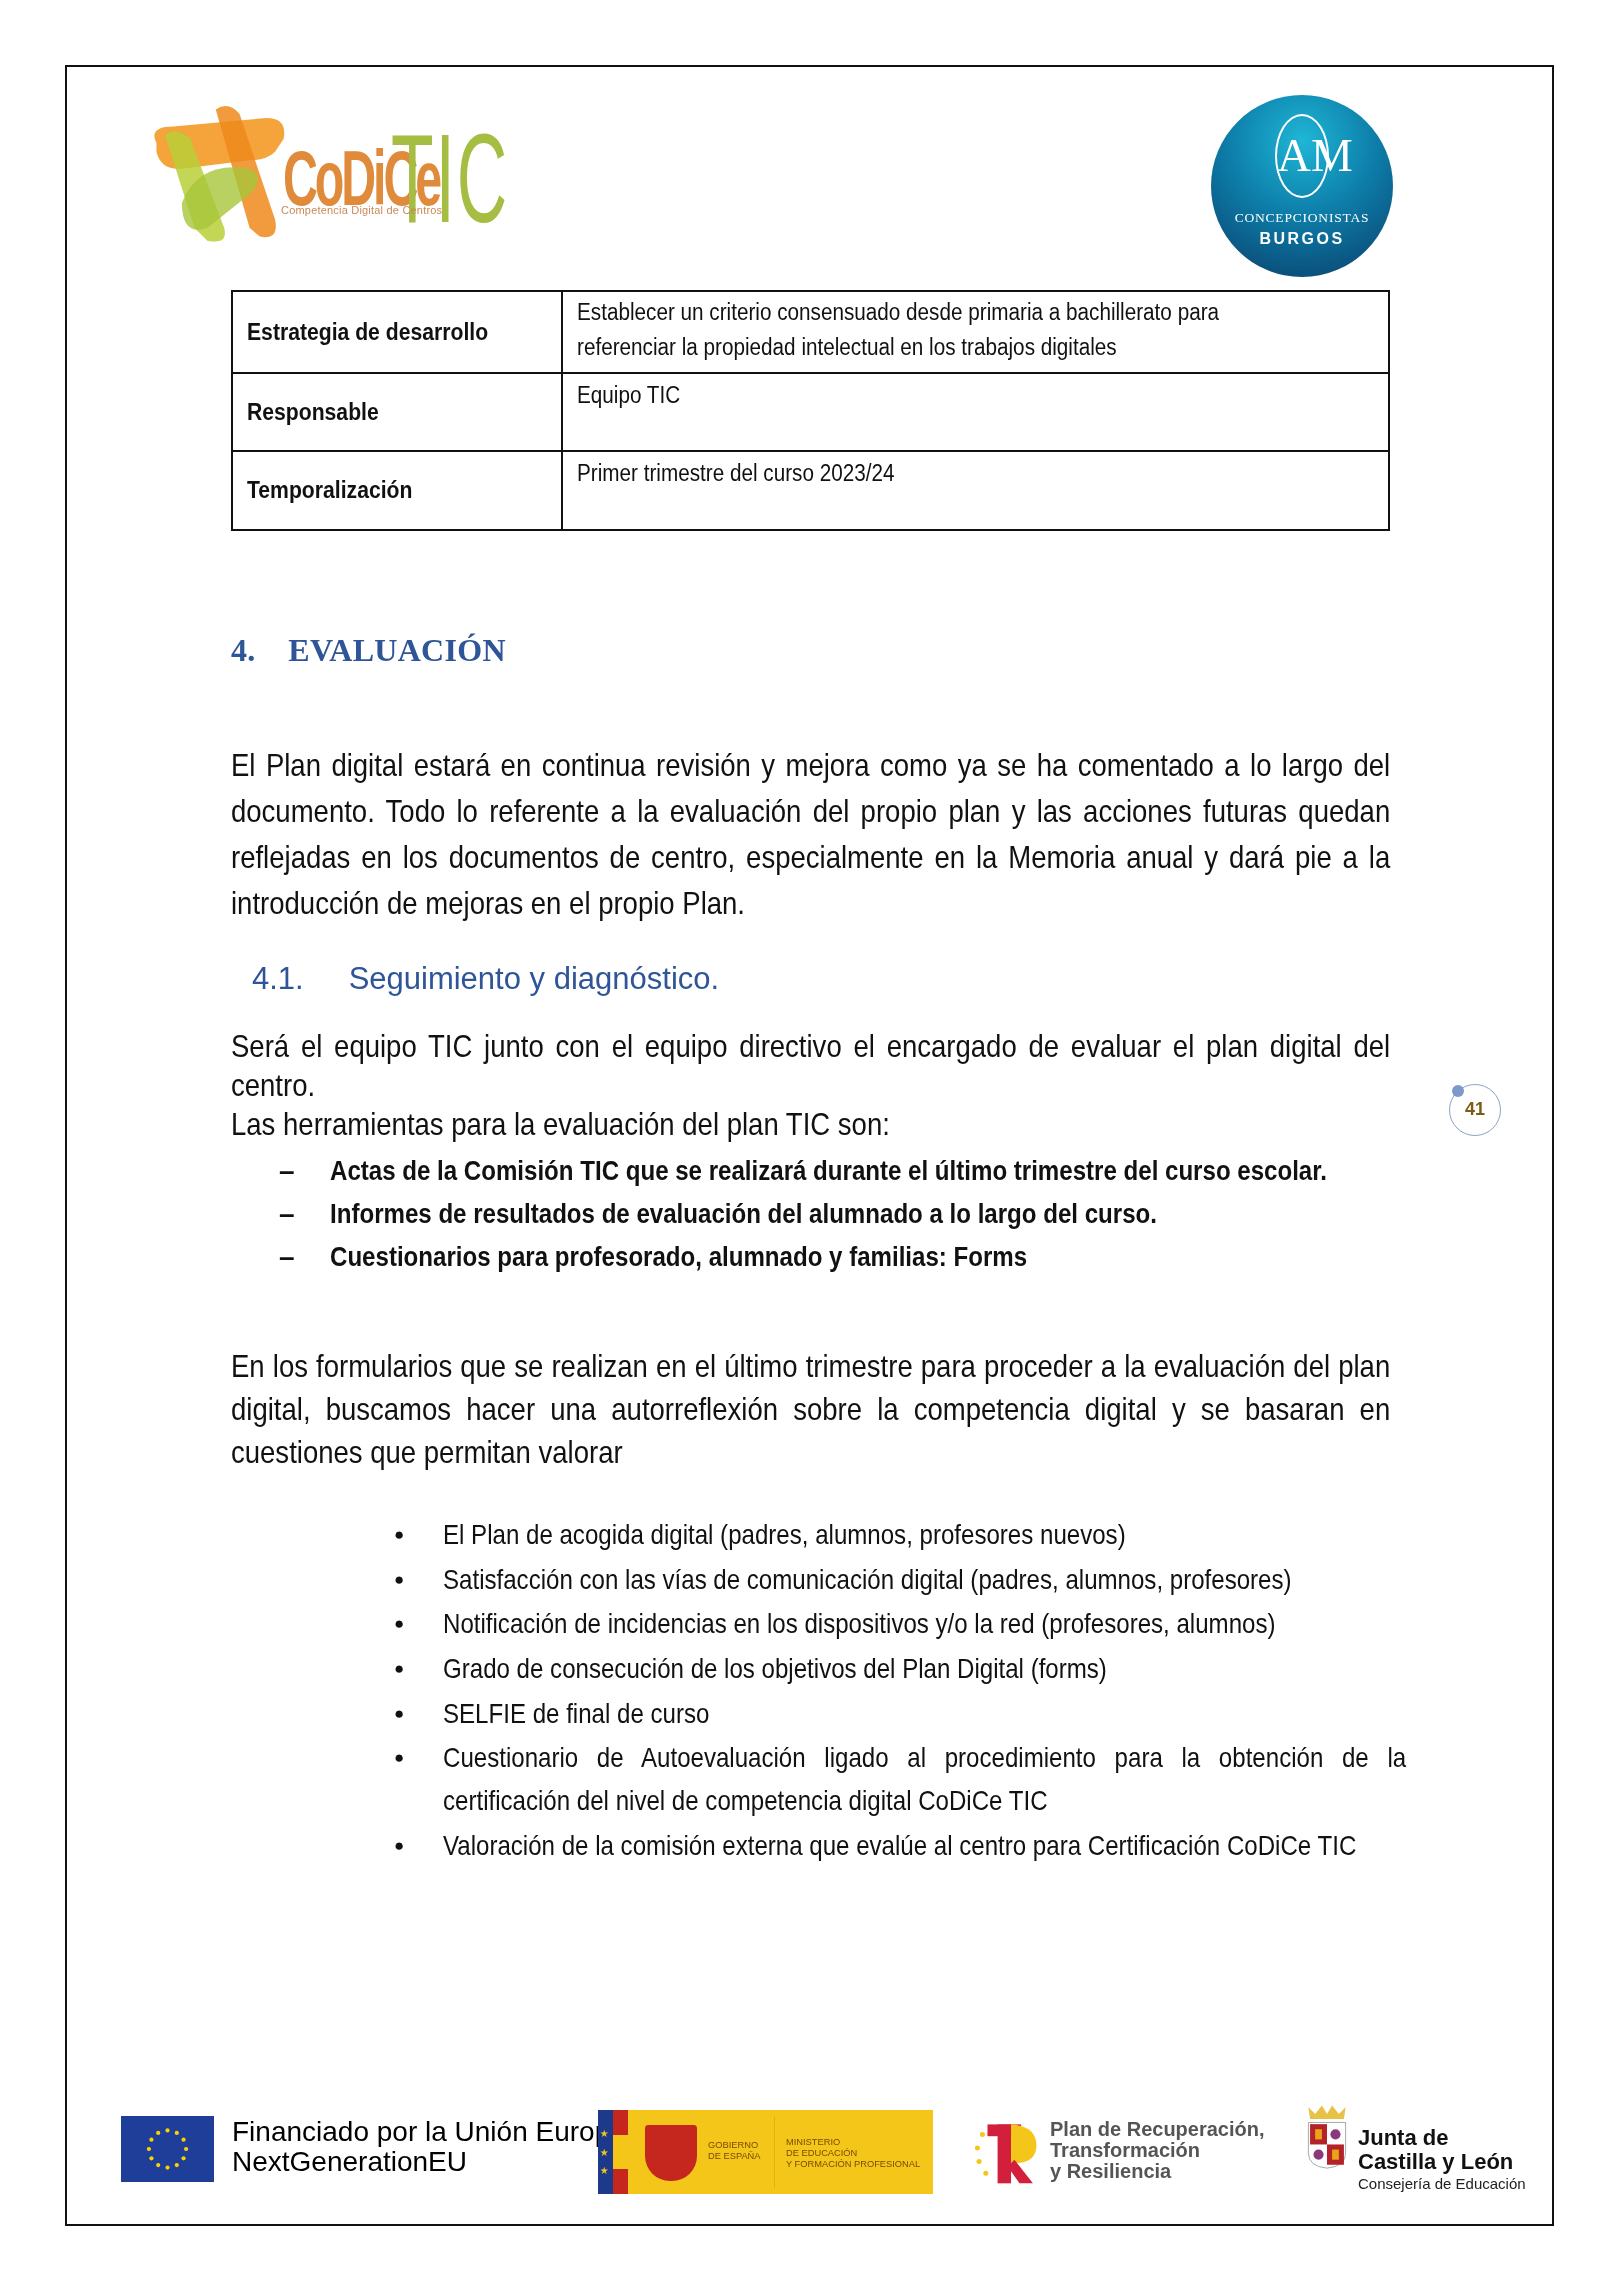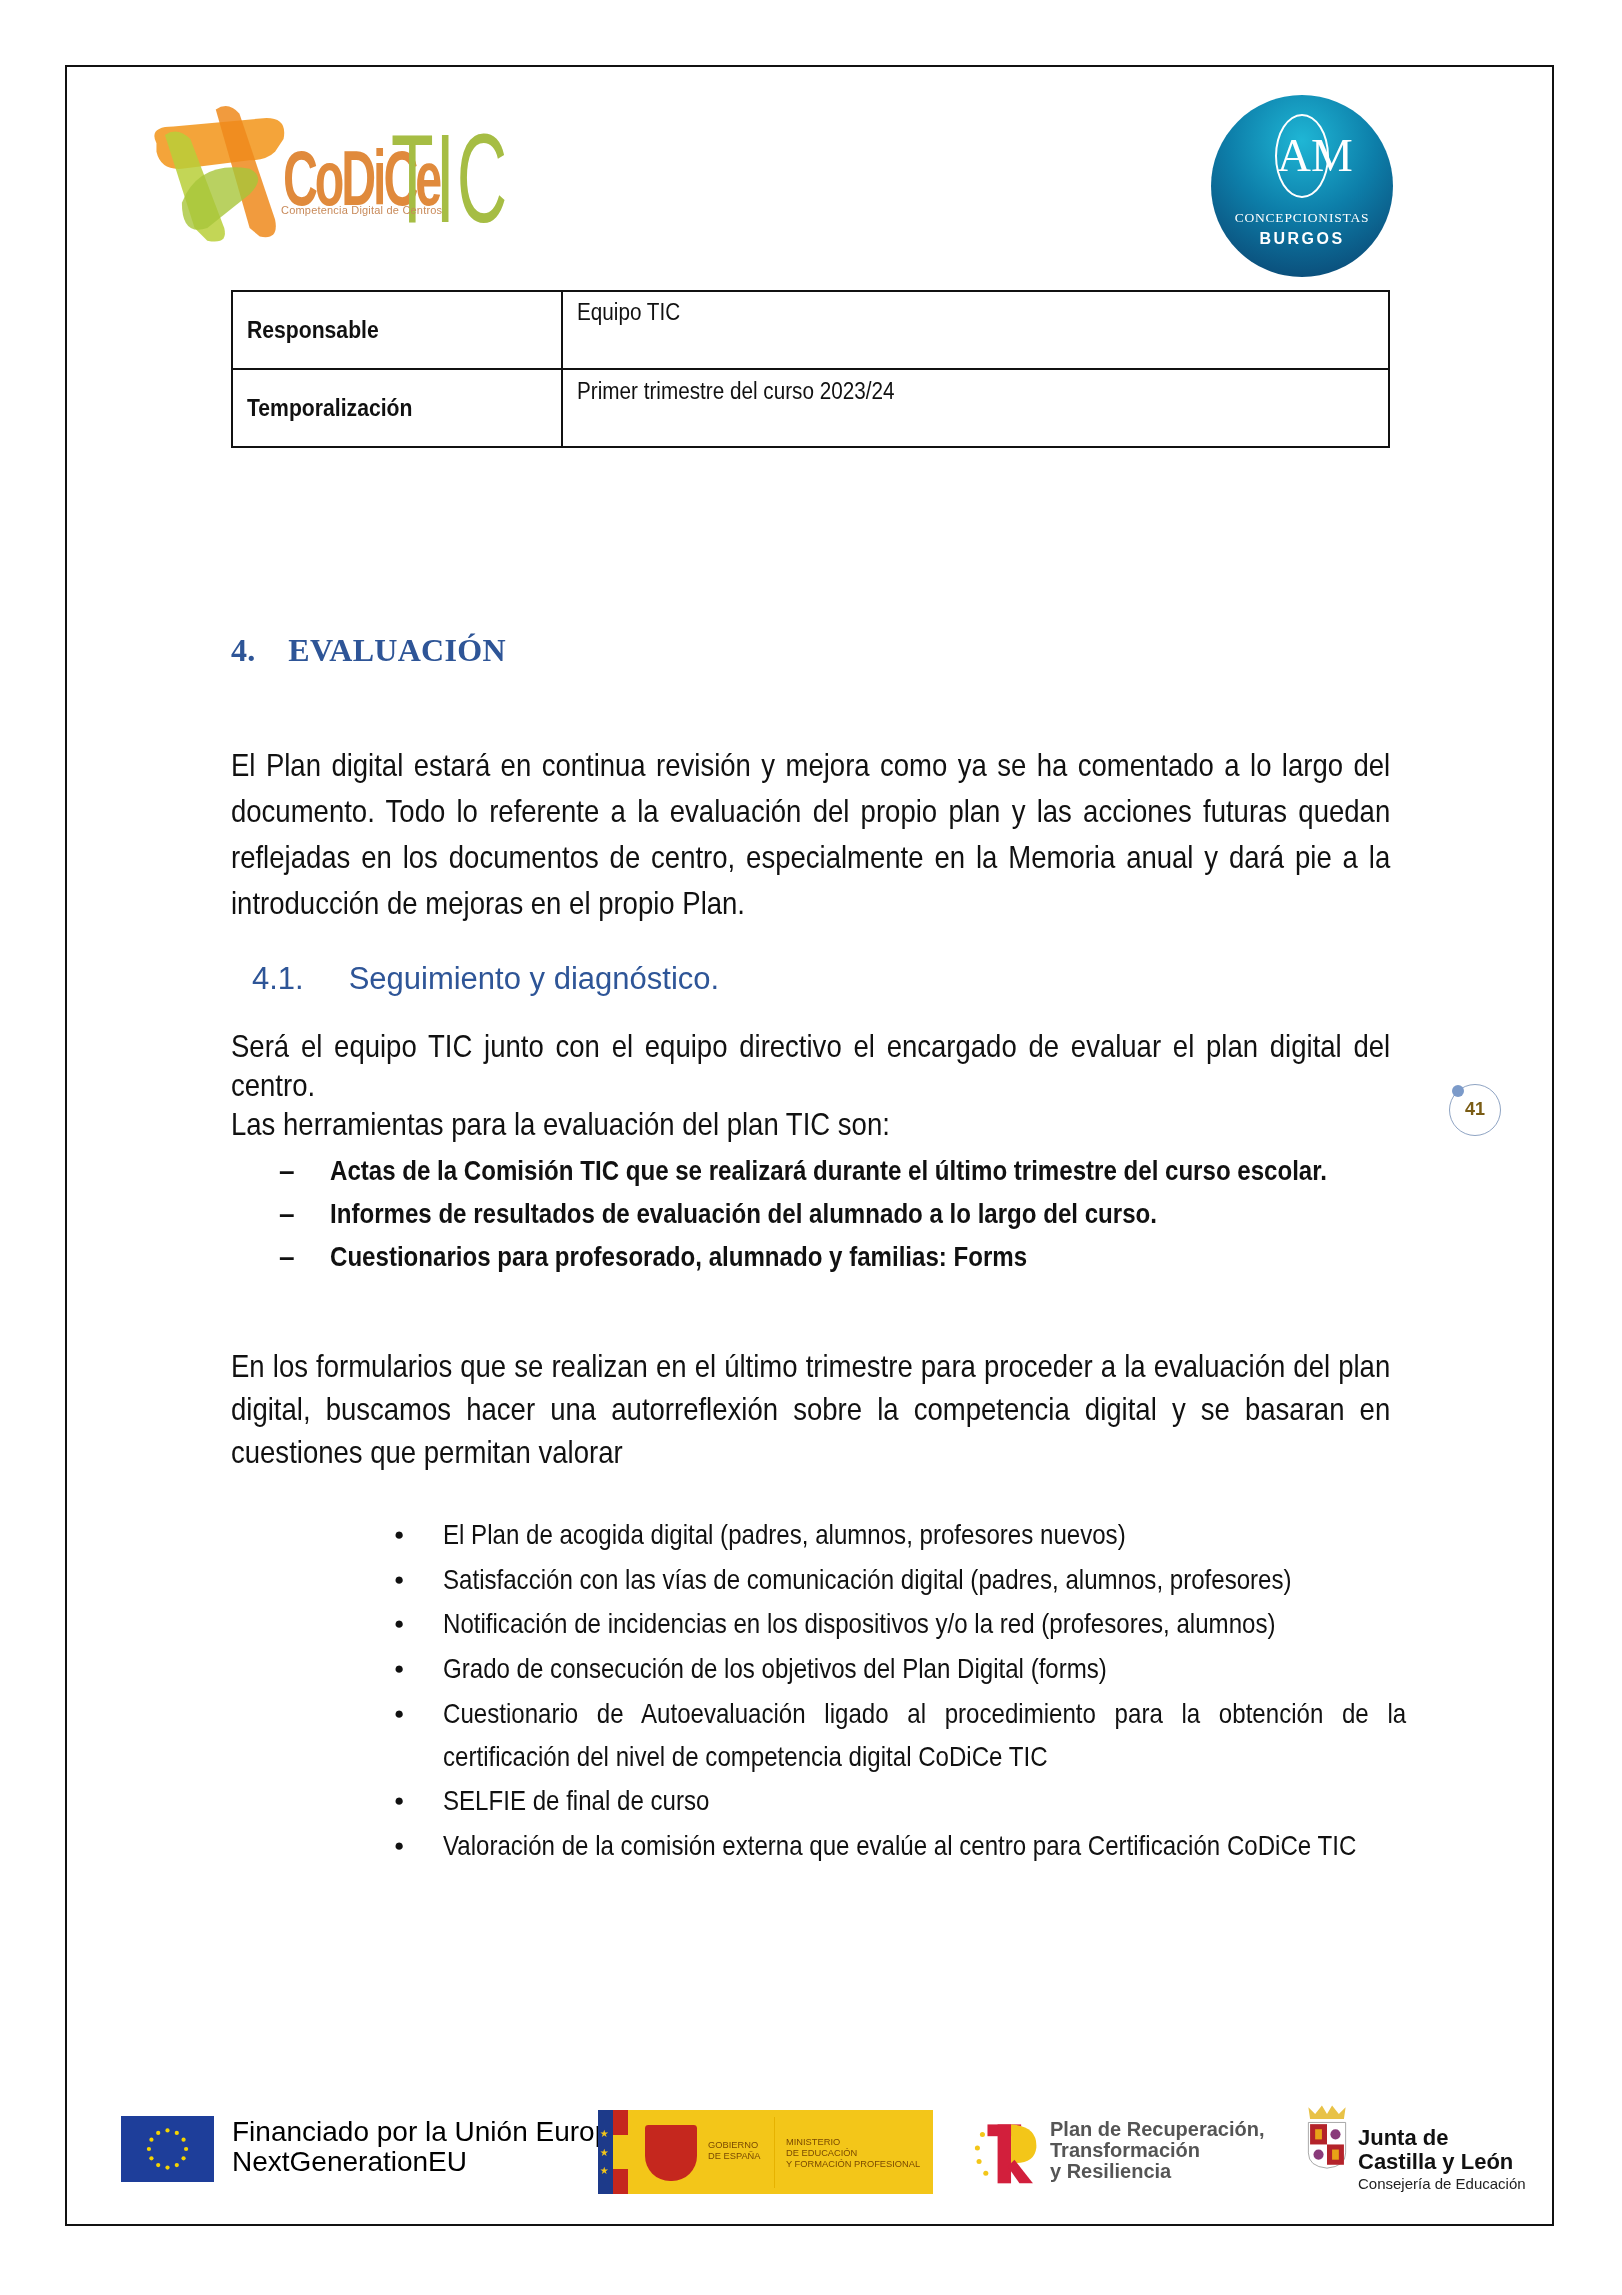--- a/index.html
+++ b/index.html
@@ -100,20 +100,27 @@
 </div>
 
 <div class="school-logo">
   <div class="school-emblem">AM</div>
   <div class="school-name">CONCEPCIONISTAS</div>
   <div class="school-city">BURGOS</div>
 </div>
 
 <table class="info-table">
   <tbody>
+      <tr class="row-1">
+    <td class="label"><span>Estrategia de desarrollo</span></td>
+    <td class="value">
+      <span>Establecer un criterio consensuado desde primaria a bachillerato para</span><br>
+      <span>referenciar la propiedad intelectual en los trabajos digitales</span>
+    </td>
+  </tr>
   <tr class="row-2">
     <td class="label"><span>Responsable</span></td>
     <td class="value"><span>Equipo TIC</span></td>
   </tr>
   <tr class="row-3">
     <td class="label"><span>Temporalización</span></td>
     <td class="value"><span>Primer trimestre del curso 2023/24</span></td>
   </tr>
 </tbody>
   </table>
@@ -145,22 +152,22 @@
 
 <div class="txt p3">
   <p><span class="inner">En los formularios que se realizan en el último trimestre para proceder a la evaluación del plan digital, buscamos hacer una autorreflexión sobre la competencia digital y se basaran en cuestiones que permitan valorar</span></p>
 </div>
 
 <ul class="bullet-list">
   <li><span class="inner">El Plan de acogida digital (padres, alumnos, profesores nuevos)</span></li>
   <li><span class="inner">Satisfacción con las vías de comunicación digital (padres, alumnos, profesores)</span></li>
   <li><span class="inner">Notificación de incidencias en los dispositivos y/o la red (profesores, alumnos)</span></li>
   <li><span class="inner">Grado de consecución de los objetivos del Plan Digital (forms)</span></li>
+  <li><span class="inner">SELFIE de final de curso</span></li>
   <li><span class="inner">Cuestionario de Autoevaluación ligado al procedimiento para la obtención de la certificación del nivel de competencia digital CoDiCe TIC</span></li>
-  <li><span class="inner">SELFIE de final de curso</span></li>
   <li><span class="inner">Valoración de la comisión externa que evalúe al centro para Certificación CoDiCe TIC</span></li>
 </ul>
 
 <div class="page-badge">
   <span class="dot"></span>
   <span>41</span>
 </div>
 
 <div class="eu-logo">
   <svg class="eu-stars" viewBox="0 0 110 78">

